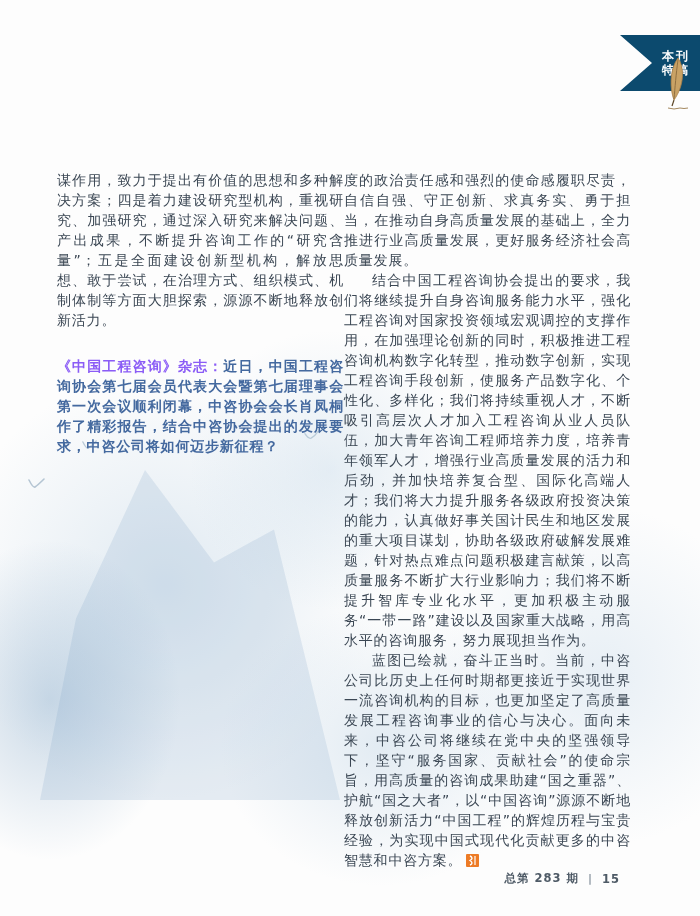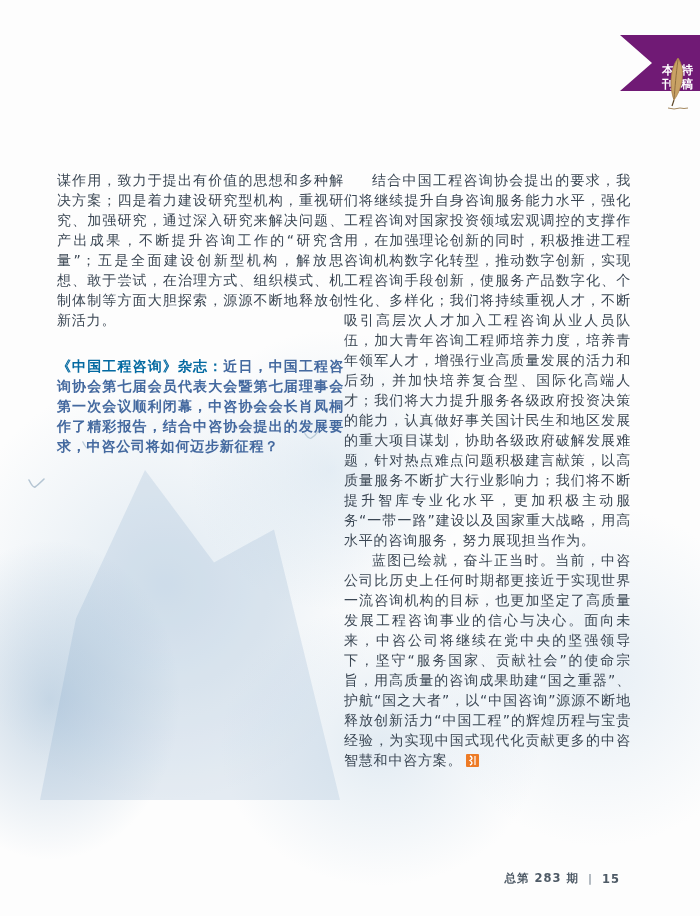--- a/index.html
+++ b/index.html
@@ -25,24 +25,24 @@
     background:radial-gradient(closest-side,rgba(170,198,221,.32),rgba(255,255,255,0));}
   .peak{position:absolute;left:40px;top:470px;width:300px;height:330px;
     background:rgba(140,175,205,.22);
     clip-path:polygon(35% 0,58% 28%,78% 18%,100% 100%,0 100%,12% 45%);}
 
   .bird{position:absolute;opacity:.75;}
 
   
   .ribbon{
     position:absolute;top:35px;right:0;width:80px;height:56px;
-    background:#701a75;
+    background:#0c4a6e;
     clip-path:polygon(0 0,100% 0,100% 100%,0 100%,40% 50%);
-    display:flex;flex-direction:row;justify-content:center;
-    padding-left:42px;box-sizing:border-box;align-items:flex-end;
+    display:flex;flex-direction:column;justify-content:center;
+    padding-left:42px;box-sizing:border-box;
   }
   .ribbon div{
     color:#ffffff;font-weight:bold;font-size:12px;line-height:14px;
     letter-spacing:2px;text-align:left;
   }
   .quill{position:absolute;top:56px;right:6px;width:40px;height:56px;}
 
   
   .content{
     position:absolute;left:57px;top:170px;width:591px;
@@ -51,21 +51,21 @@
   .col{width:287px;}
   .body-para{
     margin:0;font-size:14px;line-height:20px;letter-spacing:.8px;
     color:#3b4754;text-align:justify;
   }
   .indent{text-indent:2em;}
   .q-para{
     margin:26px 0 18px;font-size:14px;line-height:20px;letter-spacing:.8px;
     color:#44699f;font-weight:bold;text-align:justify;
   }
-  .q-label{color:#0369a1;font-weight:bold;}
+  .q-label{color:#8b5cf6;font-weight:bold;}
   .a-label{color:#212b36;font-weight:bold;}
   .endmark{
     display:inline-block;width:13px;height:13px;background:#ed7b26;
     vertical-align:-2px;margin-left:4px;border-radius:1px;position:relative;
   }
   .endmark svg{position:absolute;left:0;top:0;}
   .editor{
     margin:10px 4px 0 0;text-align:right;
     font-family:"DejaVu Serif","Liberation Serif",serif;font-style:italic;
     font-size:13.5px;letter-spacing:2px;color:#3d4956;
@@ -112,20 +112,21 @@
     <path d="M20 44 L18 50" stroke="#5b4526" stroke-width="1.2"></path>
     <path d="M14 52 Q20 54 26 52 Q30 53 34 52" fill="none" stroke="#9a7b4d" stroke-width="0.9"></path>
   </svg>
 
   <div class="content">
     <div class="col">
       <p class="body-para">谋作用，致力于提出有价值的思想和多种解决方案；四是着力建设研究型机构，重视研究、加强研究，通过深入研究来解决问题、产出成果，不断提升咨询工作的“研究含量”；五是全面建设创新型机构，解放思想、敢于尝试，在治理方式、组织模式、机制体制等方面大胆探索，源源不断地释放创新活力。</p>
       <p class="q-para"><span class="q-label">《中国工程咨询》杂志：</span><span>近日，中国工程咨询协会第七届会员代表大会暨第七届理事会第一次会议顺利闭幕，中咨协会会长肖凤桐作了精彩报告，结合中咨协会提出的发展要求，中咨公司将如何迈步新征程？</span></p>
     </div>
     <div class="col">
+      <p class="body-para">度的政治责任感和强烈的使命感履职尽责，自信自强、守正创新、求真务实、勇于担当，在推动自身高质量发展的基础上，全力推进行业高质量发展，更好服务经济社会高质量发展。</p>
       <p class="body-para indent">结合中国工程咨询协会提出的要求，我们将继续提升自身咨询服务能力水平，强化工程咨询对国家投资领域宏观调控的支撑作用，在加强理论创新的同时，积极推进工程咨询机构数字化转型，推动数字创新，实现工程咨询手段创新，使服务产品数字化、个性化、多样化；我们将持续重视人才，不断吸引高层次人才加入工程咨询从业人员队伍，加大青年咨询工程师培养力度，培养青年领军人才，增强行业高质量发展的活力和后劲，并加快培养复合型、国际化高端人才；我们将大力提升服务各级政府投资决策的能力，认真做好事关国计民生和地区发展的重大项目谋划，协助各级政府破解发展难题，针对热点难点问题积极建言献策，以高质量服务不断扩大行业影响力；我们将不断提升智库专业化水平，更加积极主动服务“一带一路”建设以及国家重大战略，用高水平的咨询服务，努力展现担当作为。</p>
       <p class="body-para indent"><span>蓝图已绘就，奋斗正当时。当前，中咨公司比历史上任何时期都更接近于实现世界一流咨询机构的目标，也更加坚定了高质量发展工程咨询事业的信心与决心。面向未来，中咨公司将继续在党中央的坚强领导下，坚守“服务国家、贡献社会”的使命宗旨，用高质量的咨询成果助建“国之重器”、护航“国之大者”，以“中国咨询”源源不断地释放创新活力“中国工程”的辉煌历程与宝贵经验，为实现中国式现代化贡献更多的中咨智慧和中咨方案。</span><span class="endmark"><svg width="13" height="13" viewBox="0 0 13 13">
               <path d="M4 2 Q8 4 4 6.5 Q8 9 4 11" fill="none" stroke="#ffffff" stroke-width="1.4"></path>
               <path d="M9 2 L9 11" stroke="#ffffff" stroke-width="1.2"></path>
             </svg></span></p>
     </div>
   </div>
 
   <div class="footer">
     <span>总第 283 期</span>

